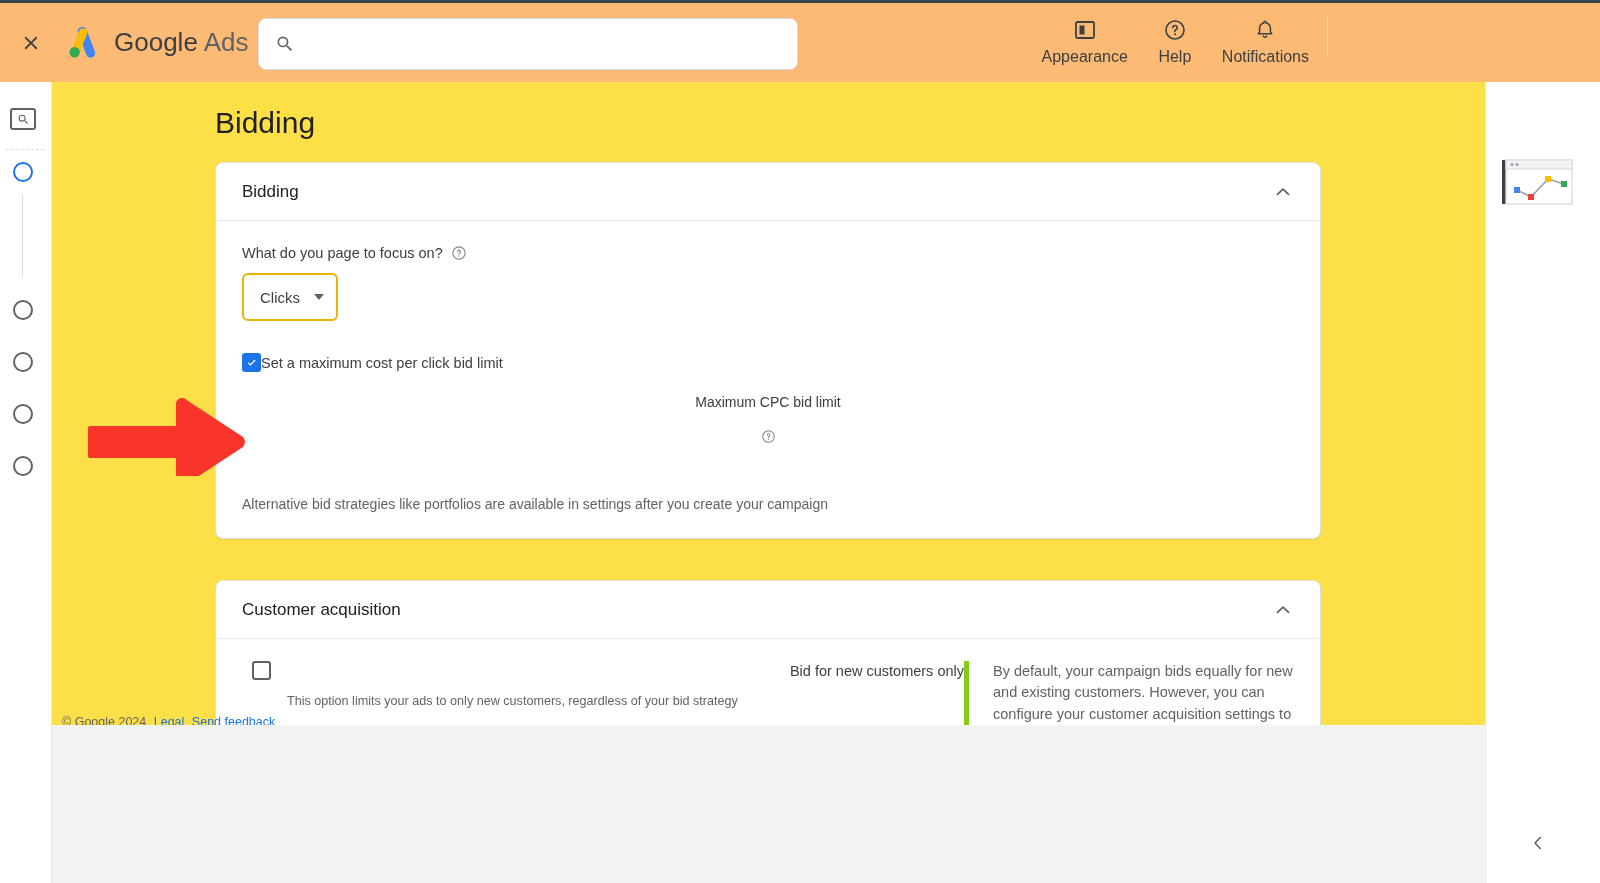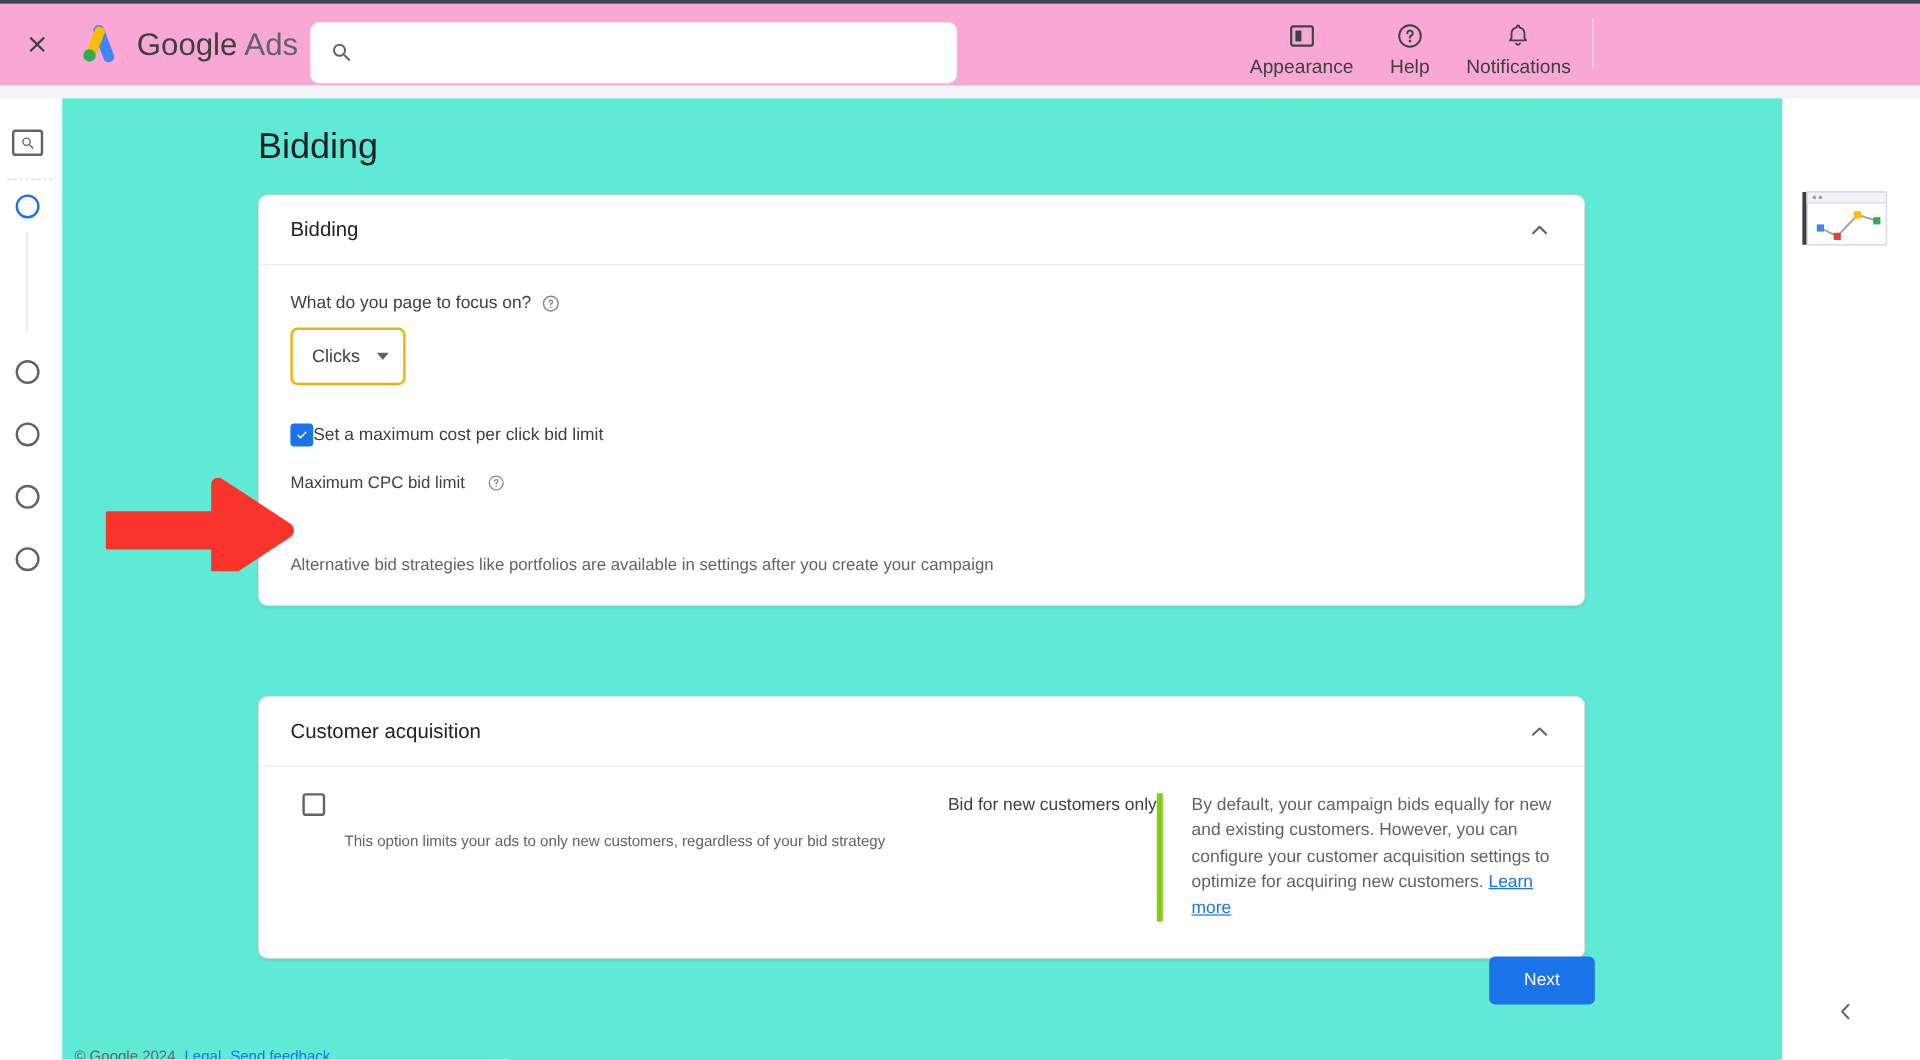--- a/index.html
+++ b/index.html
@@ -6,22 +6,22 @@
   html, body {
     width: 1600px; height: 883px;
     font-family: "Liberation Sans", sans-serif;
     background: #ffffff;
     overflow: hidden;
   }
   #root { position: relative; width: 1600px; height: 883px; background: #f1f3f4; }
 
   
   .topbar {
-    position: absolute; top: 0; left: 0; width: 1600px; height: 71px;
-    background: #f9a8d4; display: flex; align-items: center;
+    position: absolute; top: 0; left: 0; width: 1600px; height: 82px;
+    background: #fdba74; display: flex; align-items: center;
     border-top: 3px solid #37474f;
   }
   .close-btn {
     width: 46px; height: 46px; margin-left: 8px;
     display: flex; align-items: center; justify-content: center;
     cursor: pointer; border-radius: 50%; color: #3c4043;
   }
   .close-btn svg { display: block; }
   .brand { display: flex; align-items: center; margin-left: 8px; }
   .brand-logo { width: 42px; height: 42px; position: relative; }
@@ -85,21 +85,21 @@
   }
   .step.active { border-color: #1a73e8; border-width: 2.5px; }
   .step-line {
     position: absolute; left: 22px; width: 1px;
     background: #dadce0;
   }
 
   
   .main {
     position: absolute; left: 52px; top: 82px;
-    width: 1433px; height: 801px; background: #5eead4;
+    width: 1433px; height: 643px; background: #fde047;
     overflow: hidden;
   }
   .page-title {
     position: absolute; left: 163px; top: 24px;
     font-size: 30px; color: #202124; font-weight: 400;
   }
 
   .card {
     position: absolute; left: 163px; width: 1106px;
     background: #ffffff; border: 1px solid #e0e0e0; border-radius: 8px;
@@ -138,21 +138,21 @@
   .cbox {
     width: 19px; height: 19px; border-radius: 3px; cursor: pointer;
     display: flex; align-items: center; justify-content: center; flex: none;
   }
   .cbox.checked { background: #1a73e8; }
   .cbox.unchecked { border: 2px solid #5f6368; background: #fff; }
   .checkrow .clabel { font-size: 14.5px; color: #3c4043; }
 
   .sub-label {
     margin-top: 22px; font-size: 14px; color: #3c4043;
-    display: flex; align-items: center; gap: 19px;
+    display: flex; align-items: center; gap: 19px; flex-direction: column;
   }
   .input-wrap {
     margin-top: 10px; width: 192px; height: 54px;
     border: 2px solid #1a73e8; border-radius: 5px;
     display: flex; align-items: center; padding: 0 18px;
     background: #fff;
   }
   .input-wrap input {
     border: none; outline: none; background: transparent;
     font-size: 16px; color: #3c4043; width: 100%;

